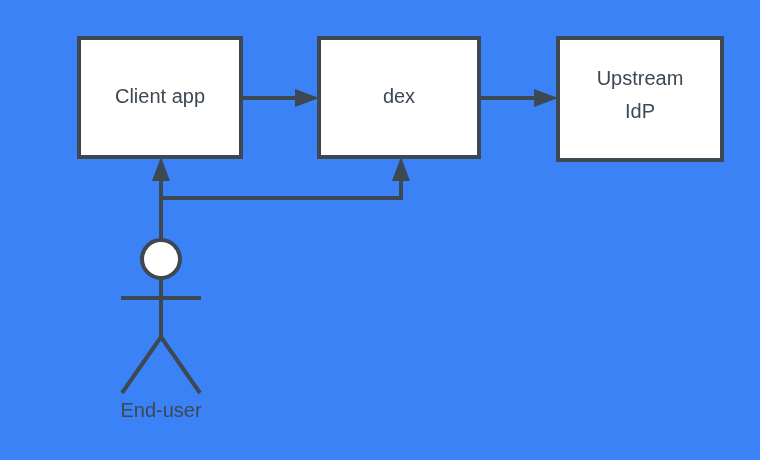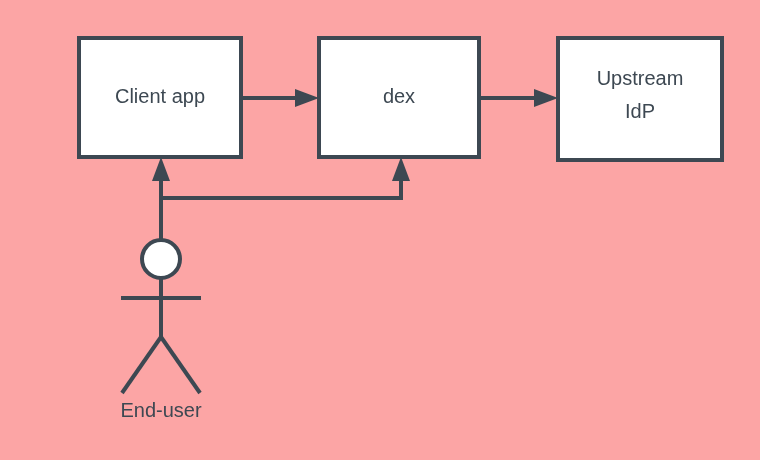--- a/index.html
+++ b/index.html
@@ -5,21 +5,21 @@
 <style>
   html, body {
     margin: 0;
     padding: 0;
     background: #ffffff;
   }
   #canvas {
     position: relative;
     width: 760px;
     height: 460px;
-    background: #fca5a5;
+    background: #3b82f6;
     overflow: hidden;
     font-family: "Liberation Sans", "DejaVu Sans", sans-serif;
   }
   #diagram-svg {
     position: absolute;
     left: 0;
     top: 0;
     width: 760px;
     height: 460px;
     display: block;

